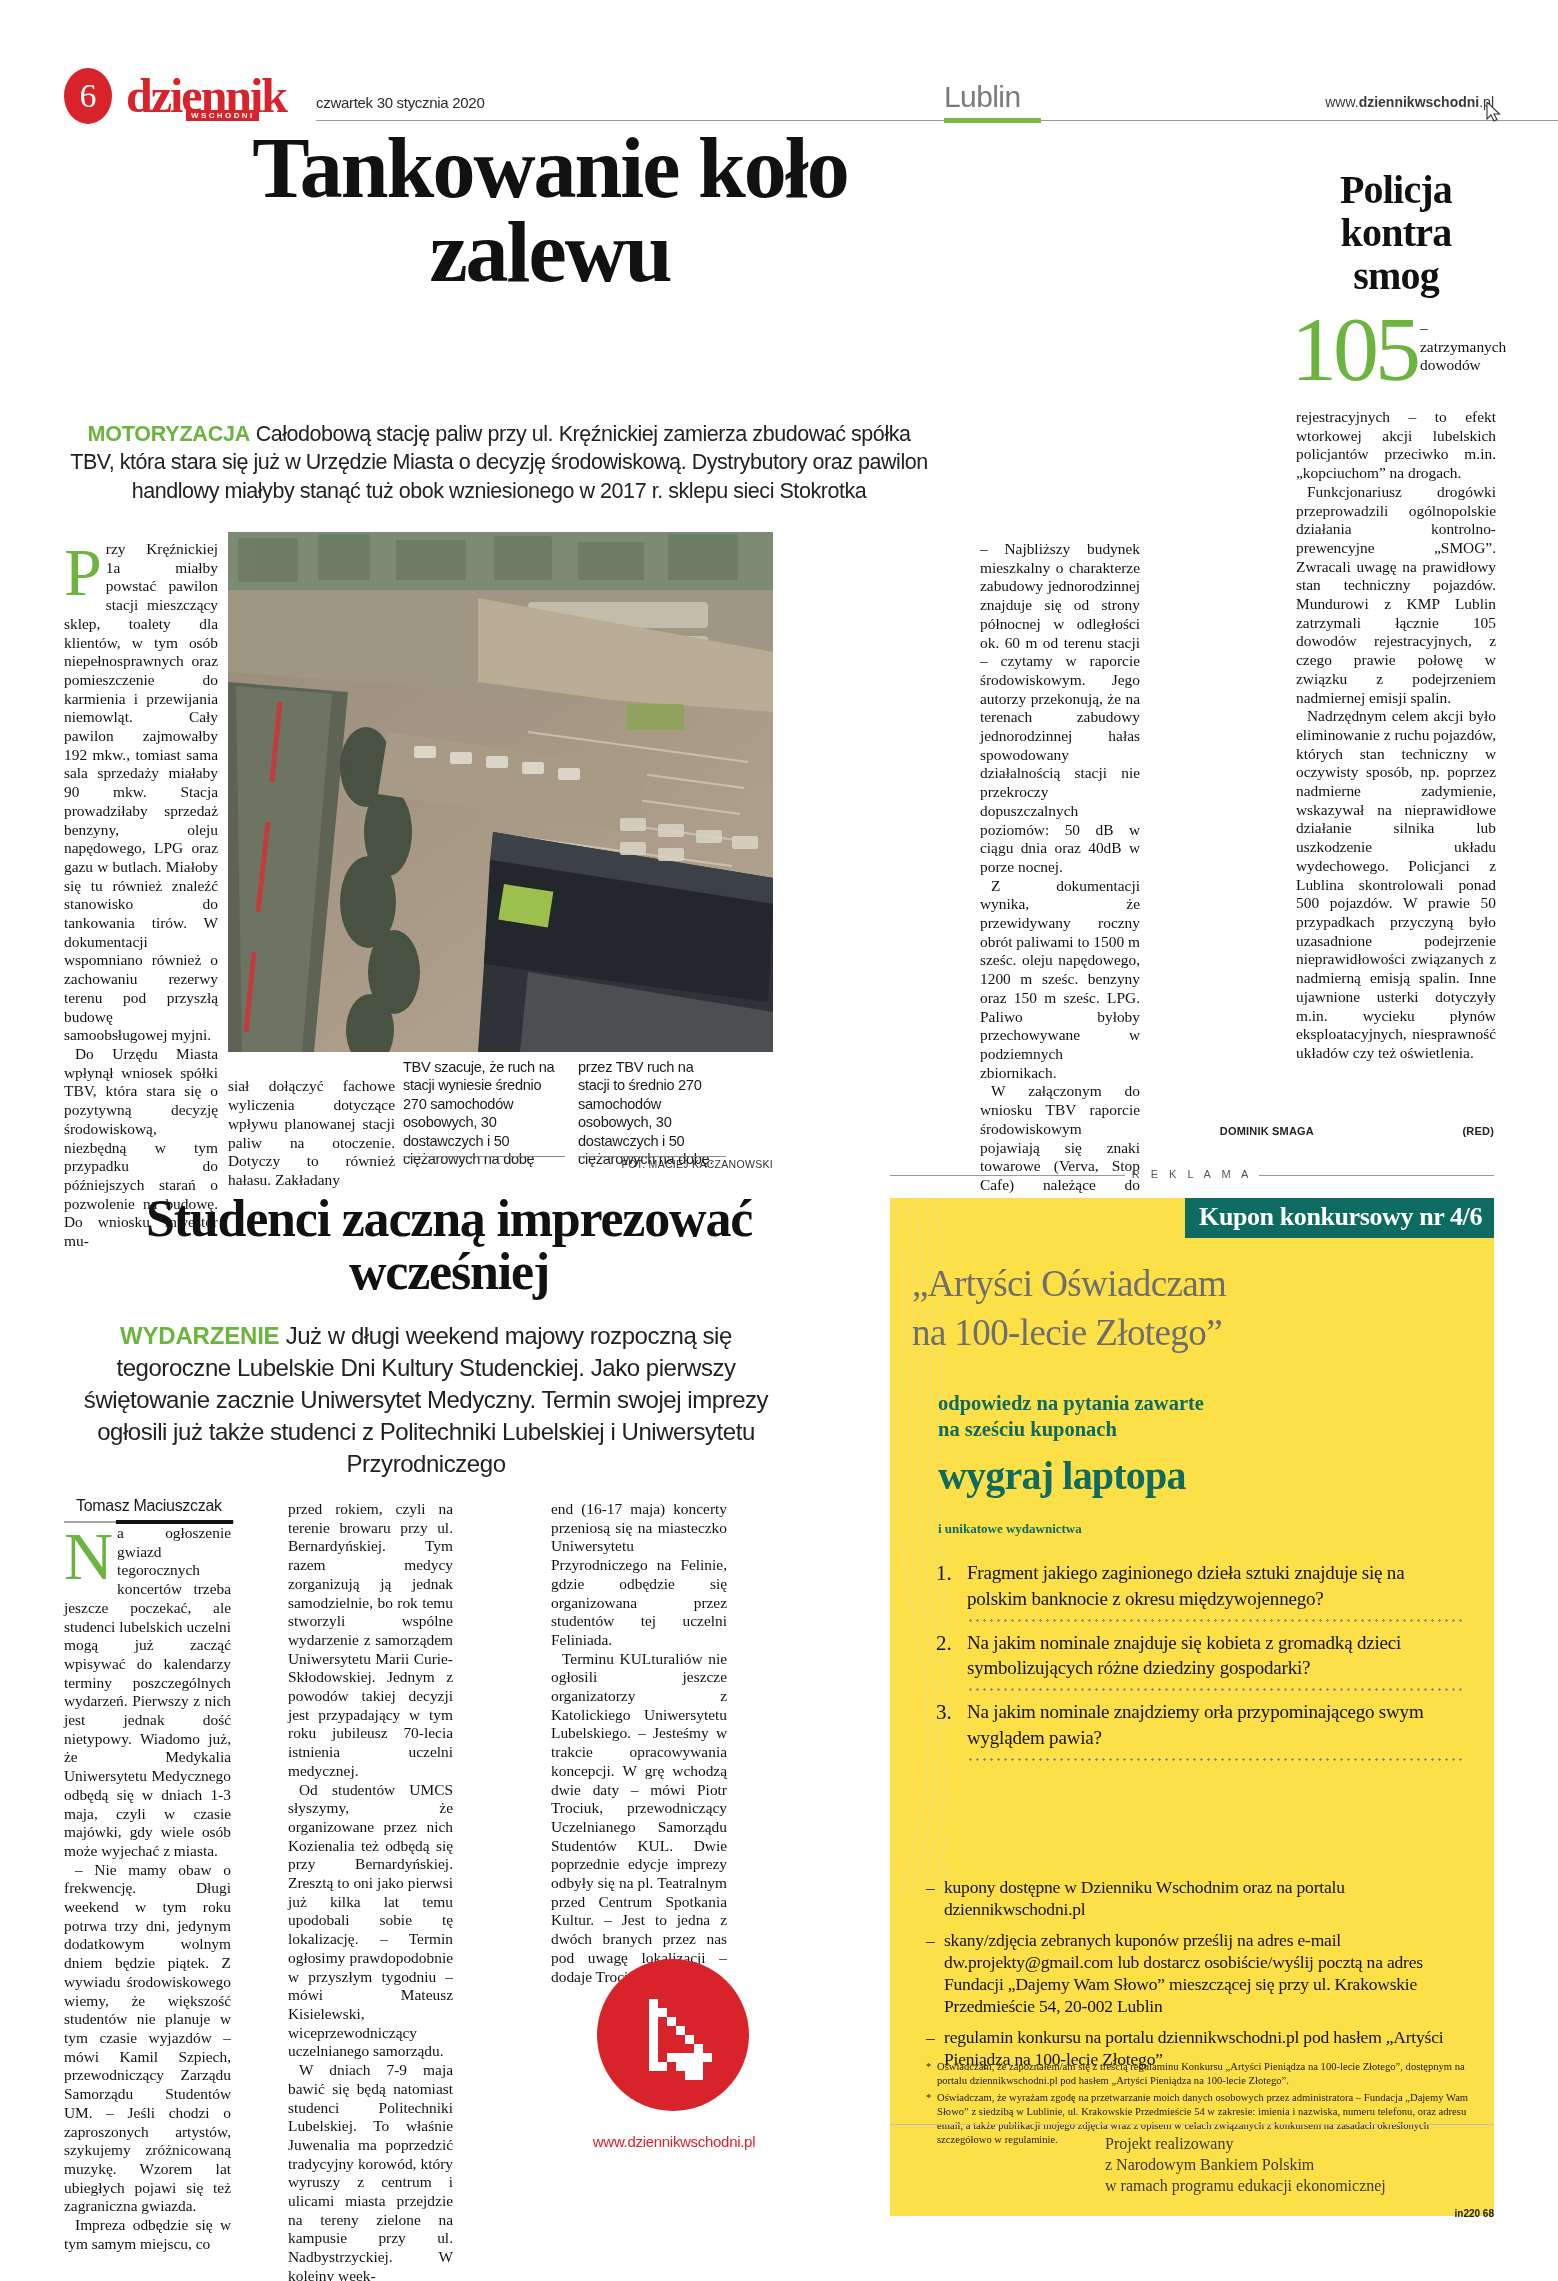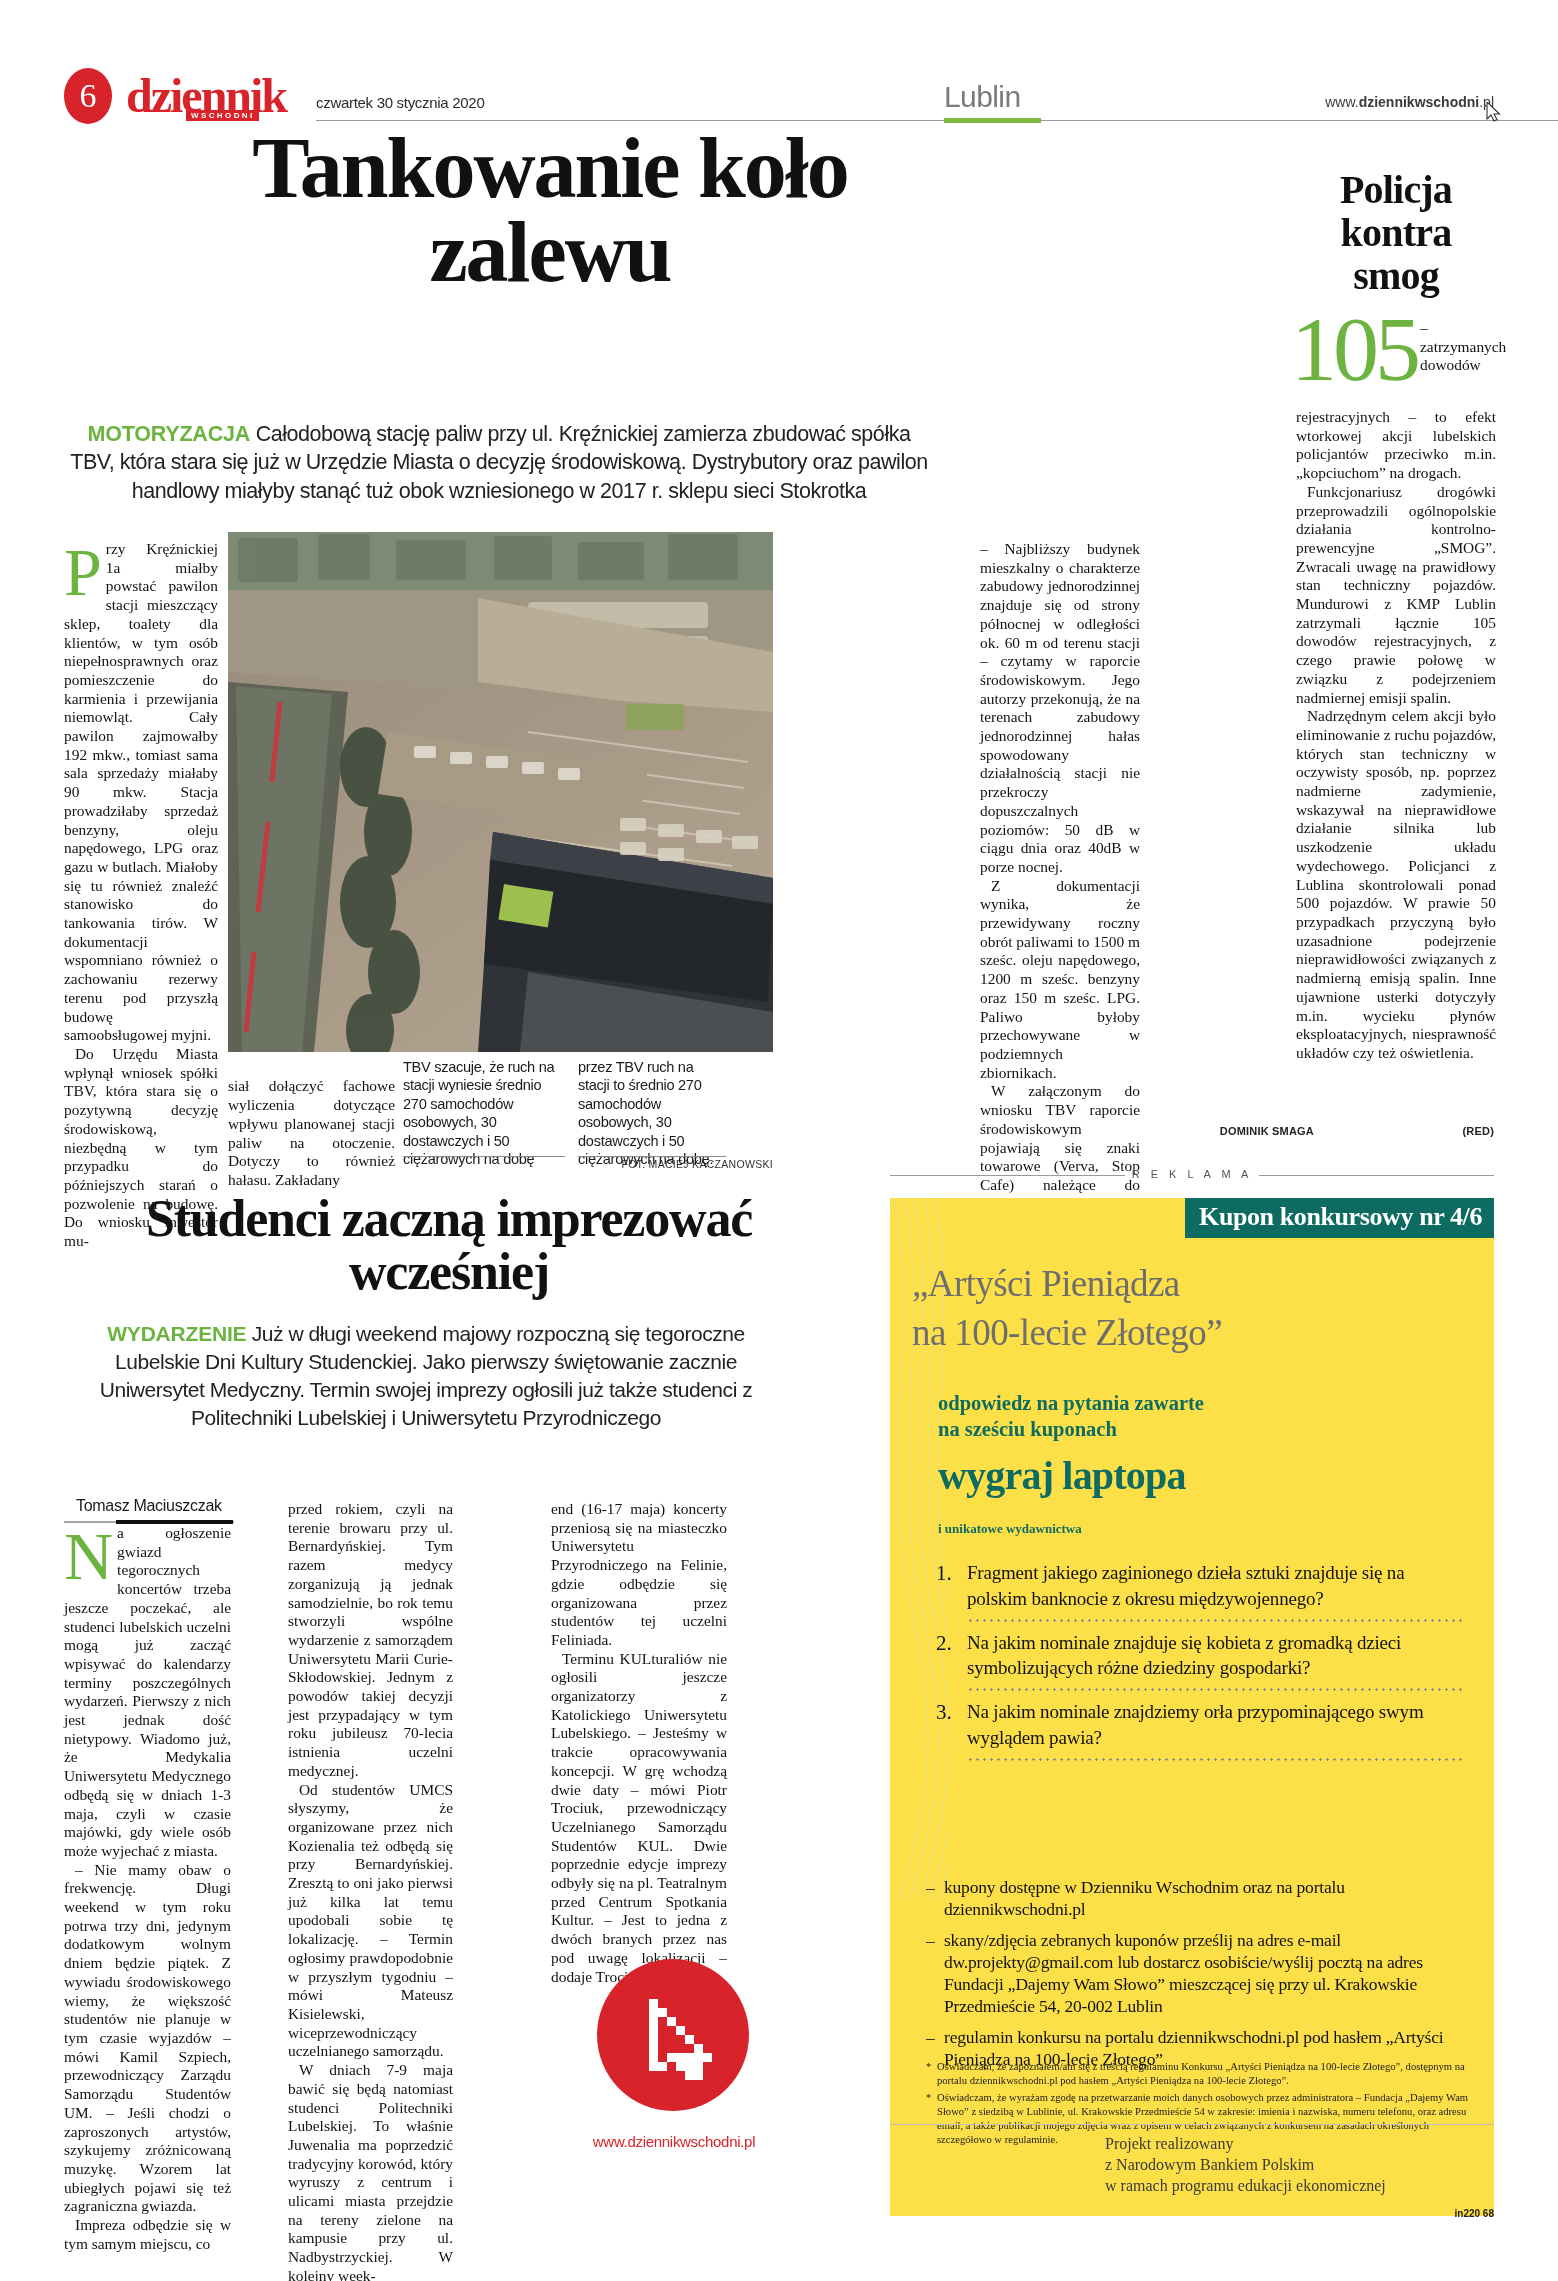--- a/index.html
+++ b/index.html
@@ -157,21 +157,21 @@
   
   .headline-2 {
     position:absolute; left:110px; top:1192px; width:678px;
     font-family:"Liberation Serif", serif; font-weight:bold;
     font-size:52px; line-height:1.02; text-align:center; color:#111;
     letter-spacing:-1.2px;
   }
   .lead-2 {
     position:absolute; left:64px; top:1320px; width:724px;
     font-family:"Liberation Sans", sans-serif;
-    font-size:21px; line-height:1.33; text-align:center; color:#222;
+    font-size:24px; line-height:1.33; text-align:center; color:#222;
     letter-spacing:-0.45px;
   }
   .byline2-name {
     position:absolute; left:76px; top:1497px;
     font-family:"Liberation Sans", sans-serif; font-size:16px;
     color:#1a1a1a; letter-spacing:-0.3px;
   }
   .byline2-rule-thick { position:absolute; left:116px; top:1520px; width:117px; height:4px; background:#111; }
   .byline2-rule-thin  { position:absolute; left:64px;  top:1521px; width:170px; height:2px; background:#a6a6a6; }
 
@@ -481,21 +481,21 @@
       <g stroke="#cfe0cf" stroke-width="1" fill="none">
         <path d="M4 0 C 30 120, -10 260, 20 400 S 40 600, 10 700"></path>
         <path d="M14 0 C 40 120, 0 260, 30 400 S 50 600, 20 700"></path>
         <path d="M24 0 C 50 120, 10 260, 40 400 S 60 600, 30 700"></path>
         <path d="M34 0 C 60 120, 20 260, 50 400 S 70 600, 40 700"></path>
         <path d="M44 0 C 70 120, 30 260, 58 400 S 76 600, 50 700"></path>
       </g>
     </svg>
     <div class="kupon-badge">Kupon konkursowy nr 4/6</div>
     <div class="ad-title">
-      <div>„Artyści Pieniądza</div>
+      <div>„Artyści Oświadczam</div>
       <div>na 100-lecie Złotego”</div>
     </div>
     <div class="ad-sub">
       <div>odpowiedz na pytania zawarte</div>
       <div>na sześciu kuponach</div>
     </div>
     <div class="ad-win">wygraj laptopa</div>
     <div class="ad-win2">i unikatowe wydawnictwa</div>
 
     <div class="qlist">

